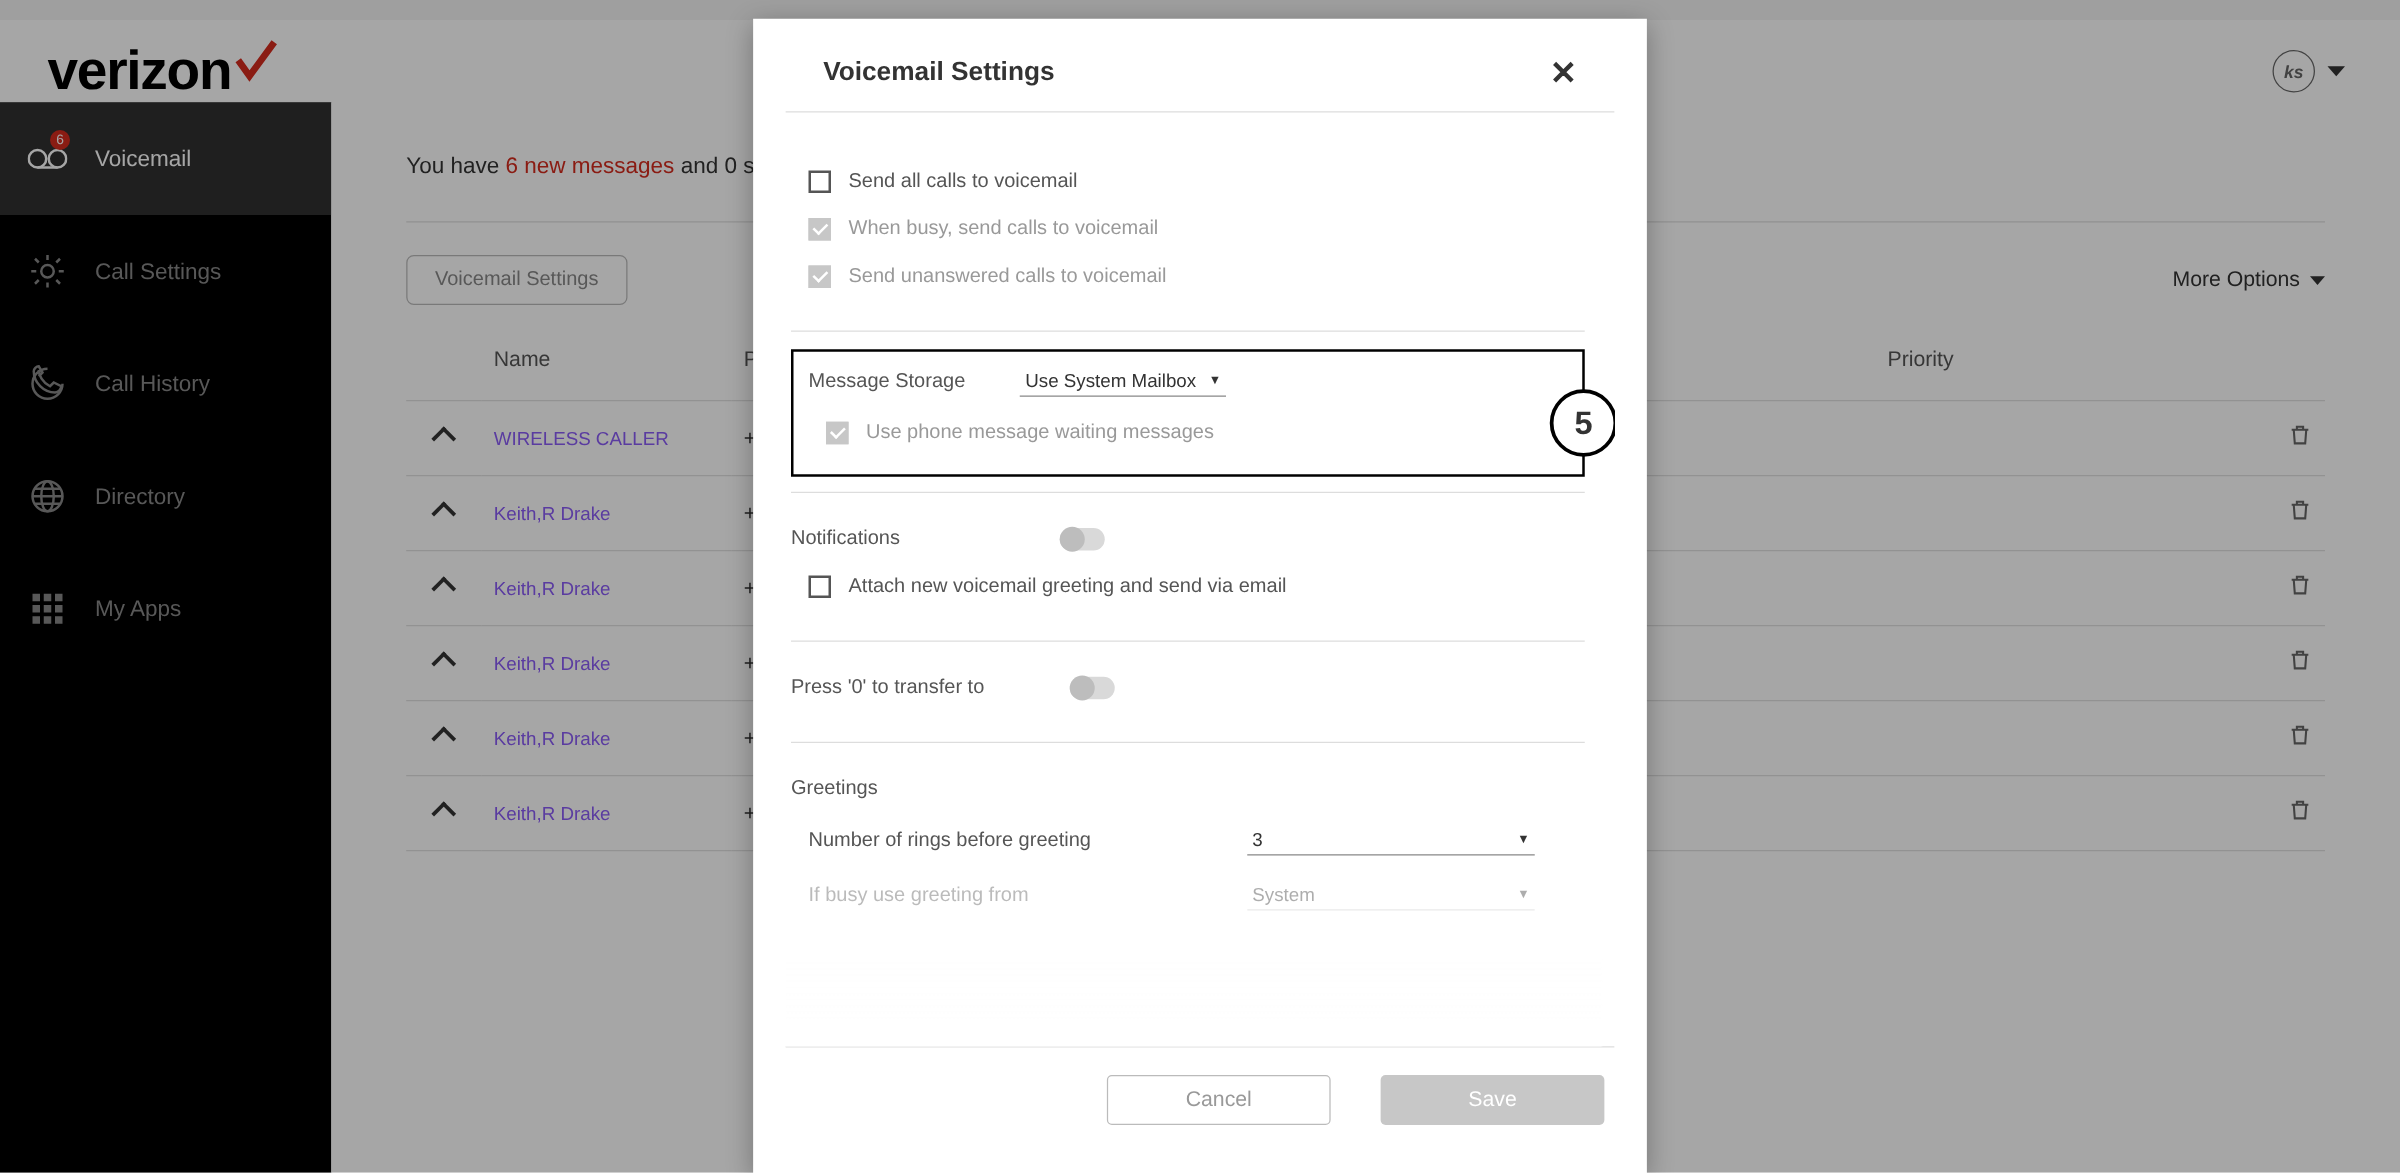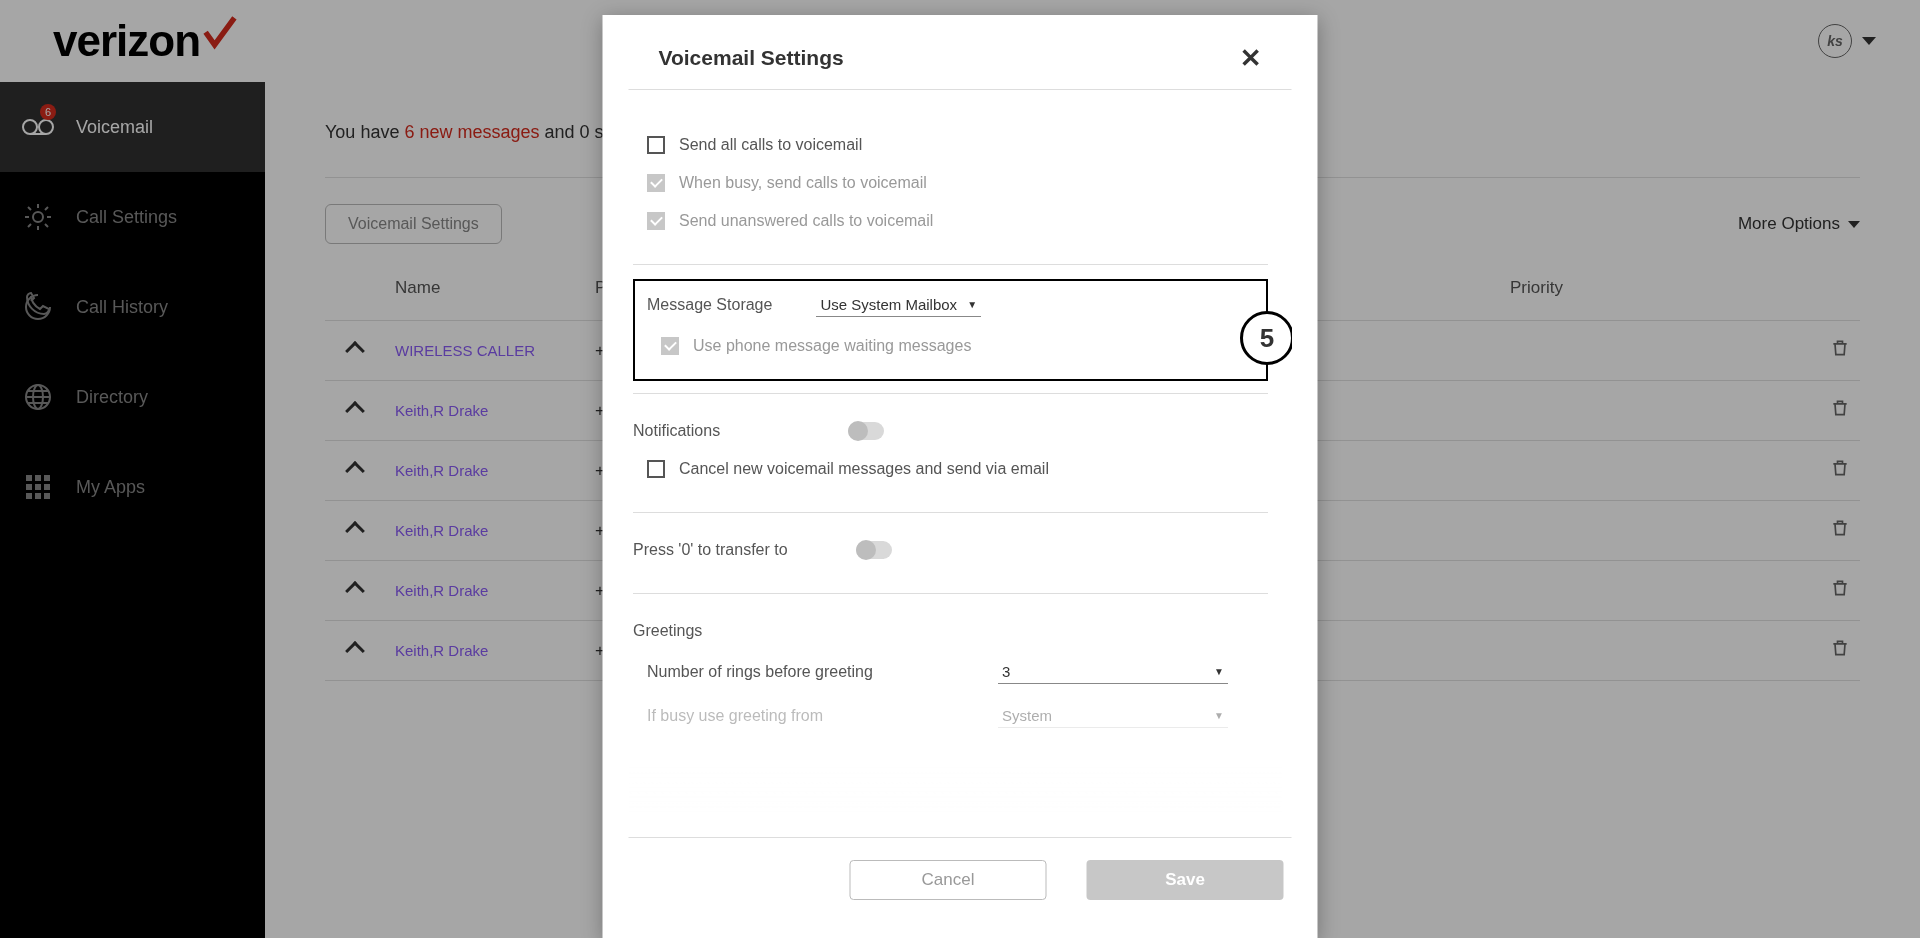--- a/index.html
+++ b/index.html
@@ -1,18 +1,18 @@
 <!DOCTYPE html>
 <html><head>
 <meta charset="utf-8">
 <style>
   * { box-sizing: border-box; margin: 0; padding: 0; }
   html, body { width: 1920px; height: 938px; font-family: Arial, Helvetica, sans-serif; overflow: hidden; background: #f5f5f5; color: #333; }
   
-  .topbar { position: absolute; left:0; top:0; right:0; height:82px; background:#fff; display:flex; align-items:center; padding:0 44px 0 53px; justify-content:space-between; }
+  .topbar { position: absolute; left:0; top:16px; right:0; height:82px; background:#fff; display:flex; align-items:center; padding:0 44px 0 38px; justify-content:space-between; }
   .logo { display:flex; align-items:flex-end; }
   .logo-word { font-size:44px; font-weight:800; letter-spacing:-1px; color:#000; }
   .logo-check { width:36px; height:36px; margin-left:2px; margin-bottom:14px; }
   .avatar-wrap { display:flex; align-items:center; gap:10px;}
   .avatar { width:34px; height:34px; border:1px solid #666; border-radius:50%; display:flex; align-items:center; justify-content:center; font-size:14px; color:#666; font-style:italic;font-weight:bold;}
   .caret { width:0; height:0; border-left:7px solid transparent; border-right:7px solid transparent; border-top:8px solid #333;}
   .body-area { position:absolute; left:0; top:82px; right:0; bottom:0; display:flex; }
   .sidebar { width:265px; background:#000; color:#888; display:flex; flex-direction:column; padding-top:0;}
   .side-item { display:flex; align-items:center; gap:22px; padding:0 22px; height:90px; font-size:18px; cursor:pointer; position:relative; }
   .side-item.active { background:#303030; color:#fff; }
@@ -55,23 +55,23 @@
   .toggle.right::after { left:16px;}
   .checkbox { width:18px; height:18px; border:2px solid #555; display:inline-flex; align-items:center; justify-content:center; flex:none;}
   .checkbox.checked { background:#c7c7c7; border-color:#c7c7c7;}
   .checkbox.checked::after { content:""; width:9px; height:5px; border-left:2px solid #fff; border-bottom:2px solid #fff; transform:rotate(-45deg); margin-top:-3px;}
   .faux-select { border:none; border-bottom:1px solid #888; padding:3px 24px 3px 4px; font-size:15px; color:#333; background:#fff; position:relative; min-width:160px;}
   .sel-caret { position:absolute; right:4px; top:6px; font-size:10px; color:#333;}
   .greet-select { min-width:230px;}
   .callout-box { border:2px solid #000; padding:10px 12px 14px; margin-top:4px; position:relative;}
   .callout-badge { position:absolute; right:-28px; top:30px; width:54px; height:54px; border:3px solid #000; border-radius:50%; background:#fff; display:flex; align-items:center; justify-content:center; font-size:26px; font-weight:700;}
   .modal-foot { border-top:1px solid #ddd; margin:0 26px; padding:22px 8px 40px; display:flex; justify-content:flex-end; gap:40px;}
-  .btn { width:197px; height:40px; border-radius:4px; font-size:17px; display:flex; align-items:center; justify-content:center; cursor:pointer;}
+  .btn { width:179px; height:40px; border-radius:4px; font-size:17px; display:flex; align-items:center; justify-content:center; cursor:pointer;}
   .btn-cancel { border:1px solid #bbb; background:#fff; color:#999;}
-  .btn-save { border:none; background:#c7c7c7; color:#fff;font-weight:bold;}
+  .btn-save { border:none; background:#c7c7c7; color:#fff;}
   .fade-bottom { position:absolute; left:26px; right:36px; bottom:0; height:70px; background:linear-gradient(to bottom, rgba(255,255,255,0), #fff 70%); pointer-events:none;}
 </style>
 </head>
 <body>
 
 <div class="topbar">
   <div class="logo">
     <span class="logo-word">verizon</span>
     <svg class="logo-check" viewBox="0 0 40 40">
         <polyline points="4,18 14,32 36,2" fill="none" stroke="#d52b1e" stroke-width="6"></polyline>
@@ -270,21 +270,21 @@
 
       <div class="section">
         <div class="row">
           <span class="label">Notifications</span>
           <span style="width:100px"></span>
           <span class="toggle"></span>
           <span style="flex:1"></span>
         </div>
         <div class="row opt">
           <span class="checkbox"></span>
-          <span class="label">Cancel new voicemail messages and send via email</span>
+          <span class="label">Attach new voicemail greeting and send via email</span>
         </div>
       </div>
 
       <div class="section">
         <div class="row">
           <span class="label">Press '0' to transfer to</span>
           <span style="width:40px"></span>
           <span class="toggle"></span>
           <span style="flex:1"></span>
         </div>

